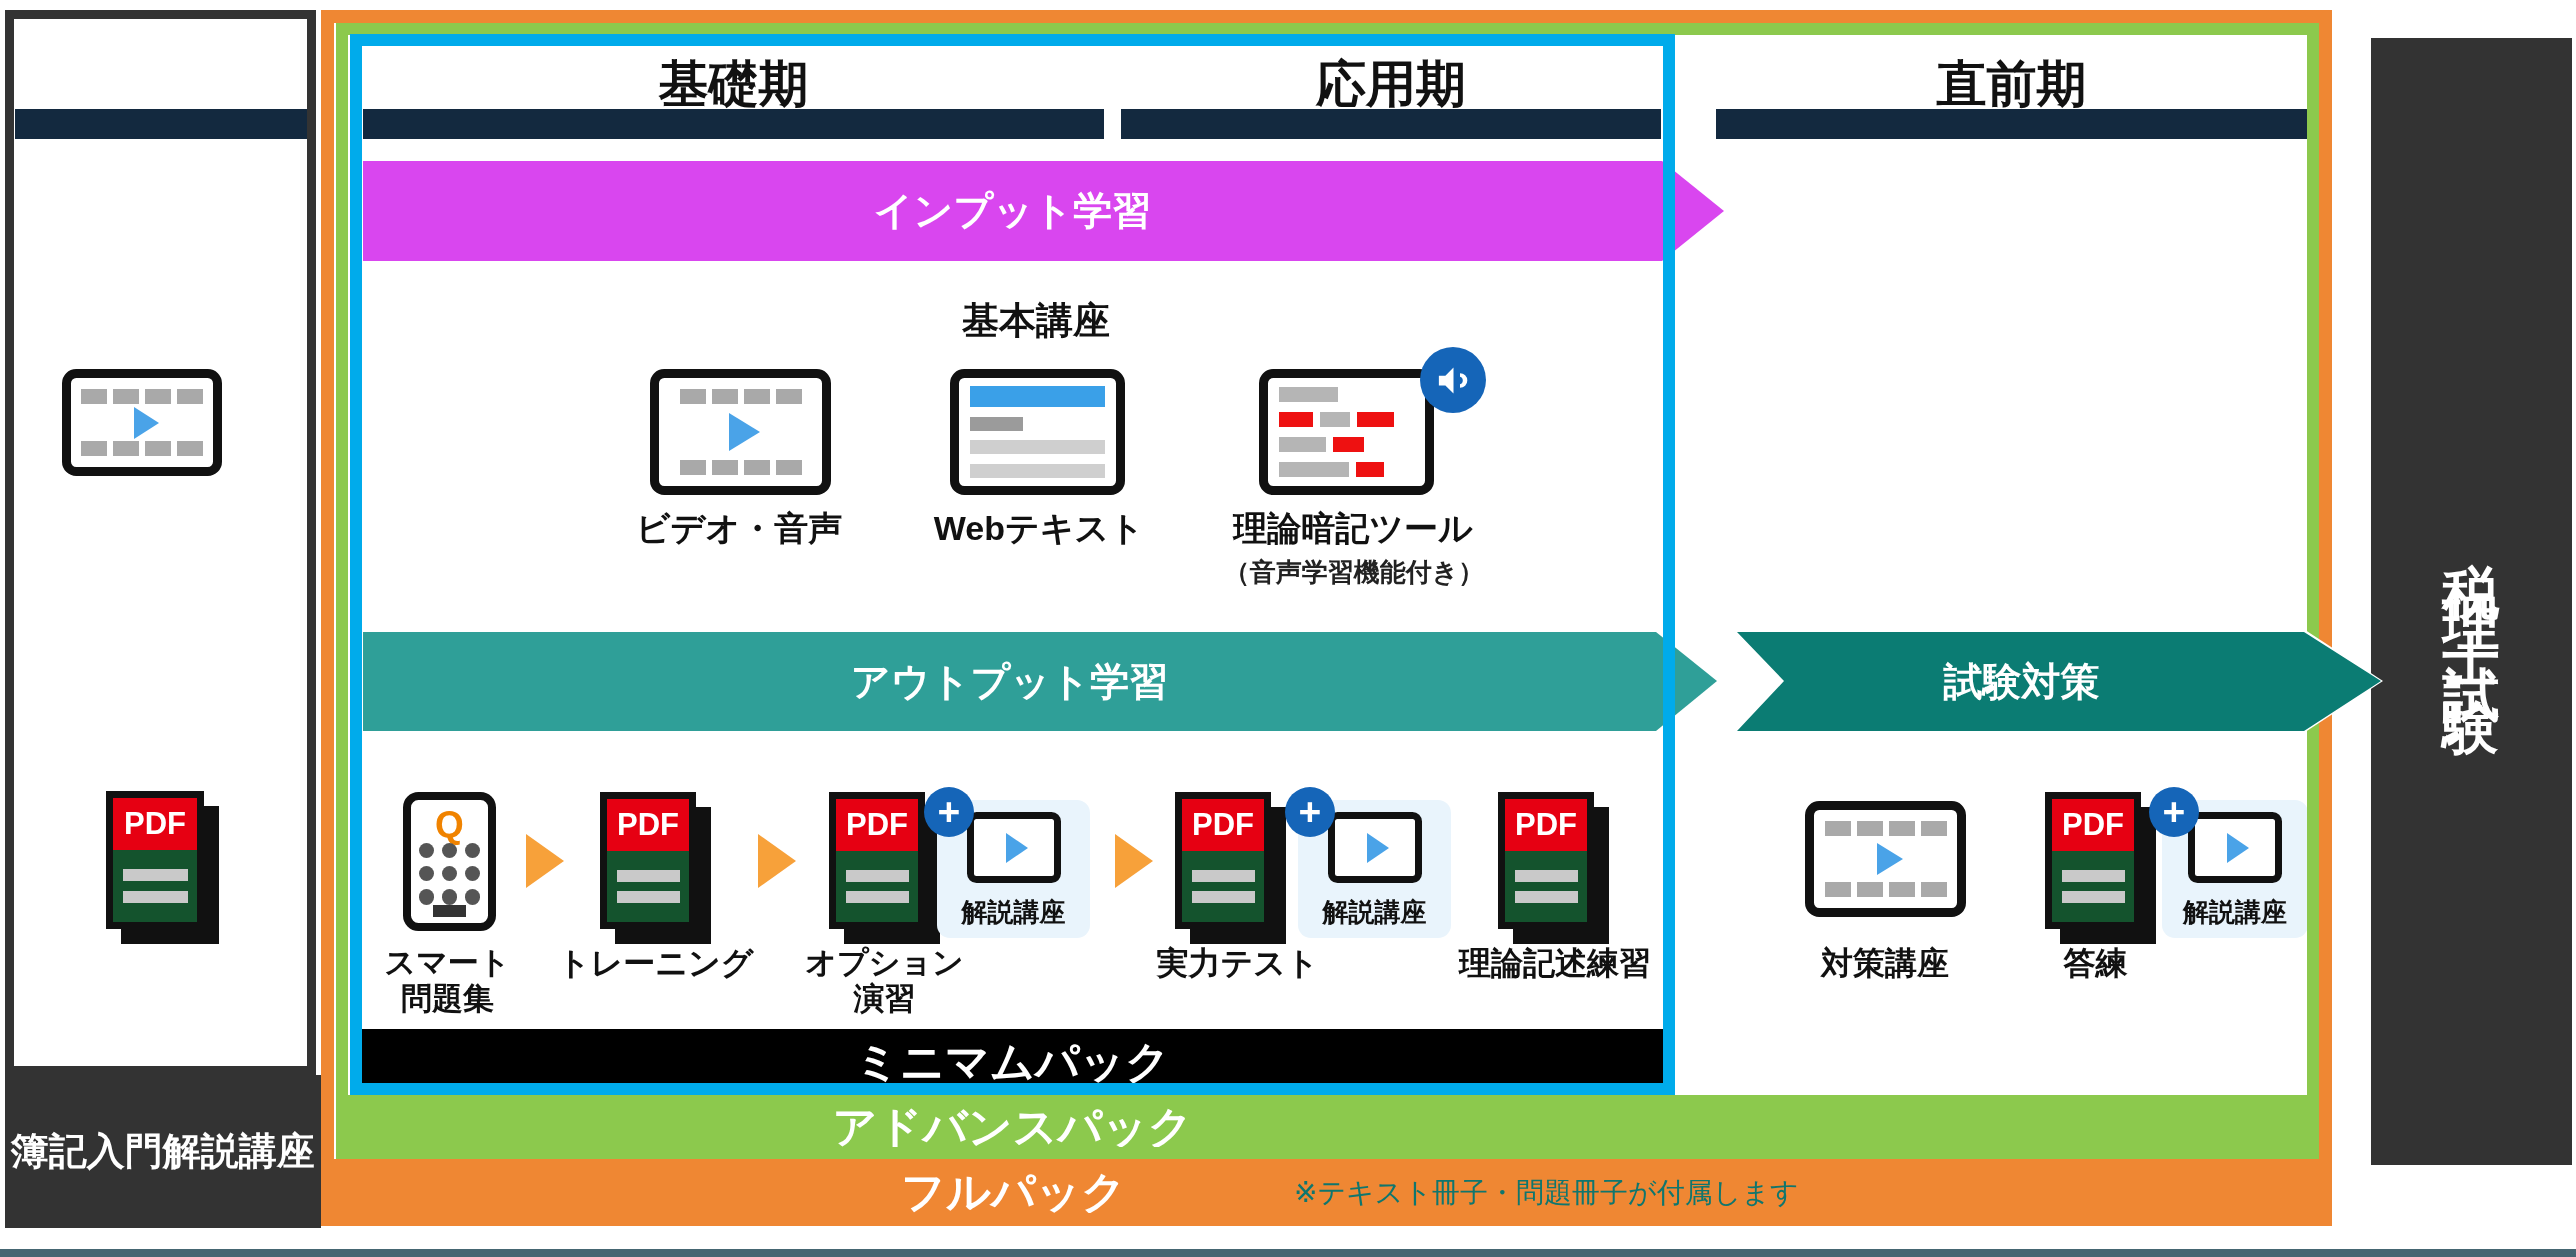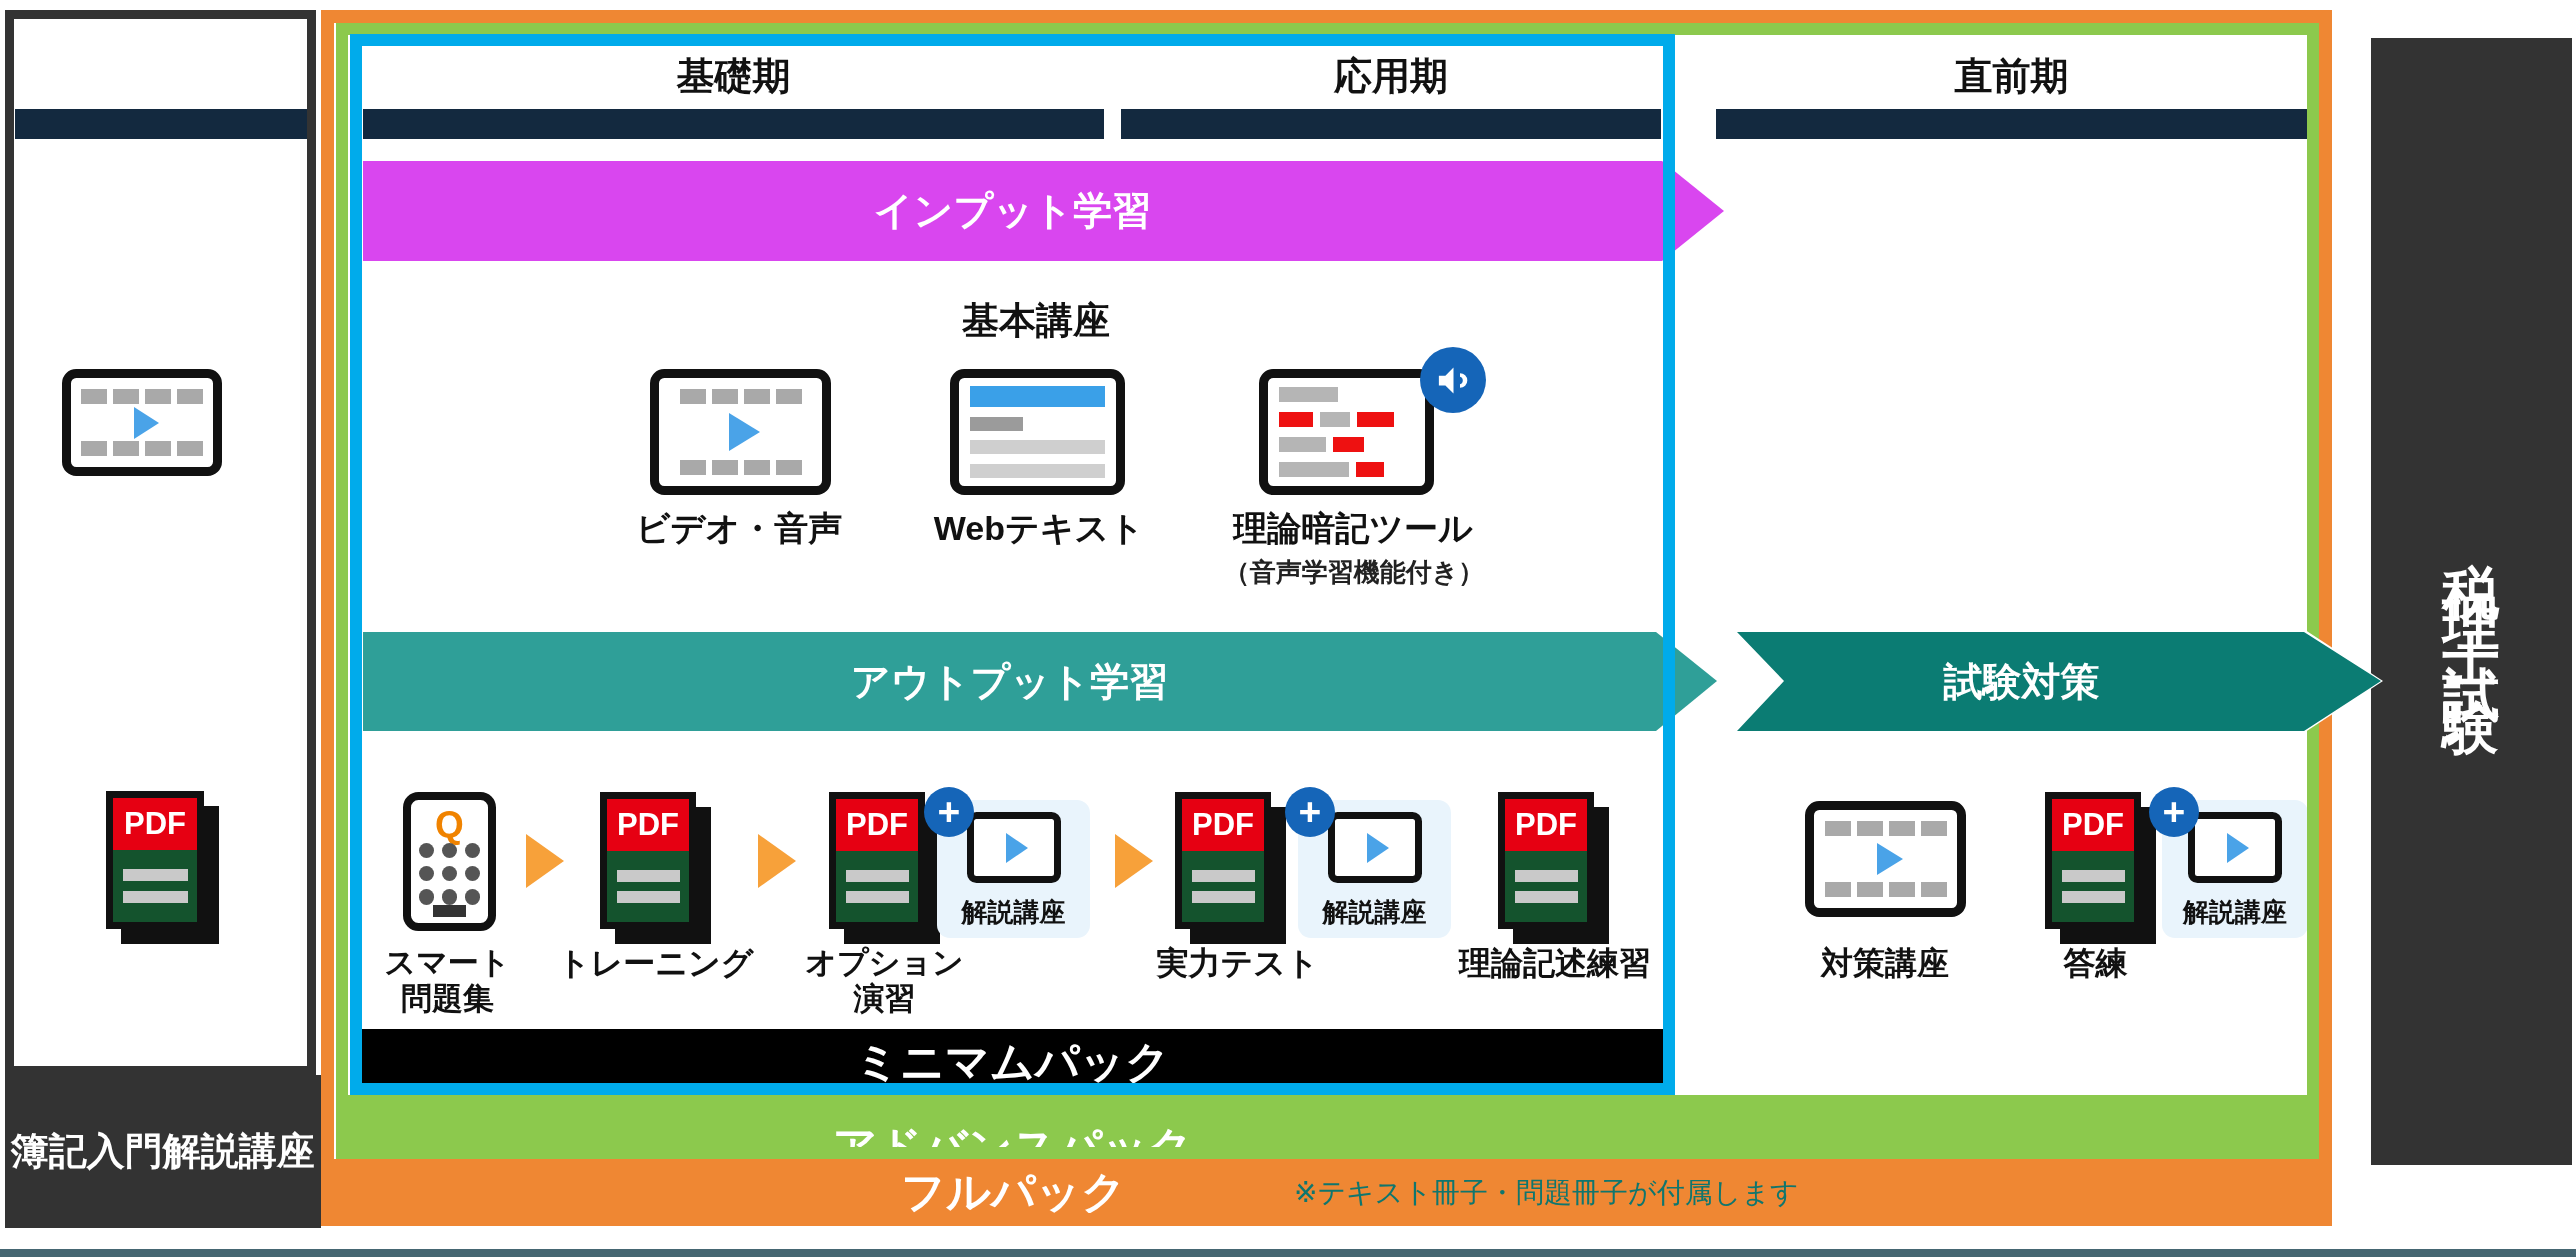--- a/index.html
+++ b/index.html
@@ -1,19 +1,19 @@
 <!DOCTYPE html>
 <html style="font-size:9.5px"><head>
 <meta charset="utf-8">
 <style>
   html,body{margin:0;padding:0;background:#fff;}
   .canvas{position:relative;width:2576px;height:1257px;background:#ffffff;overflow:hidden;
           font-family:"Liberation Sans","DejaVu Sans",sans-serif;}
   .abs{position:absolute;}
-  .hdr{font-size:38px;font-weight:bold;color:#111;text-align:center;}
+  .hdr{font-size:50px;font-weight:bold;color:#111;text-align:center;}
   .lbl{font-size:32px;font-weight:bold;color:#111;text-align:center;line-height:1.15;}
   .cap{font-size:26px;font-weight:bold;color:#222;text-align:center;}
   .bandtxt{color:#fff;font-weight:bold;font-size:39px;display:flex;align-items:center;justify-content:center;}
   .packtxt{color:#fff;font-weight:bold;font-size:44px;display:flex;align-items:center;justify-content:center;}
 
   
   .frame{box-sizing:border-box;z-index:6;}
   .frame.orange{border:13px solid #ef8733;}
   .frame.green{border:12px solid #8cc94d;}
   .frame.cyan{border:12px solid #00abeb;}
@@ -137,21 +137,21 @@
   </div>
 
   <div class="abs frame orange" style="left:321px;top:9.5px;width:2011px;height:1216px;"></div>
   <div class="abs frame green" style="left:336px;top:22.6px;width:1983px;height:1136px;"></div>
   <div class="abs frame cyan" style="left:350px;top:34px;width:1325px;height:1061px;"></div>
 
   <div class="abs packband packtxt" style="left:350px;top:1029px;width:1325px;height:66px;background:#000000;">
     <span>ミニマムパック</span>
   </div>
   <div class="abs packband" style="left:336px;top:1095px;width:1983px;height:64px;background:#8cc94d;">
-    <span class="abs packtxt" style="left:14.2px;top:0;width:1325px;height:64px;margin-top:20px;">アドバンスパック</span>
+    <span class="abs packtxt" style="left:14.2px;top:0;width:1325px;height:64px;">アドバンスパック</span>
   </div>
   <div class="abs packband" style="left:321px;top:1159px;width:2011px;height:66px;background:#ef8733;">
     <span class="abs packtxt" style="left:30px;top:0;width:1325px;height:66px;">フルパック</span>
   </div>
   <div class="abs notetxt" style="left:1294px;top:1174px;">※テキスト冊子・問題冊子が付属します</div>
 
   <div class="abs hdr" style="left:363px;top:51px;width:741px;">基礎期</div>
   <div class="abs hdr" style="left:1121px;top:51px;width:540px;">応用期</div>
   <div class="abs hdr" style="left:1716px;top:51px;width:591px;">直前期</div>
   <div class="abs navy" style="left:363px;top:109px;width:741px;height:30px;"></div>

